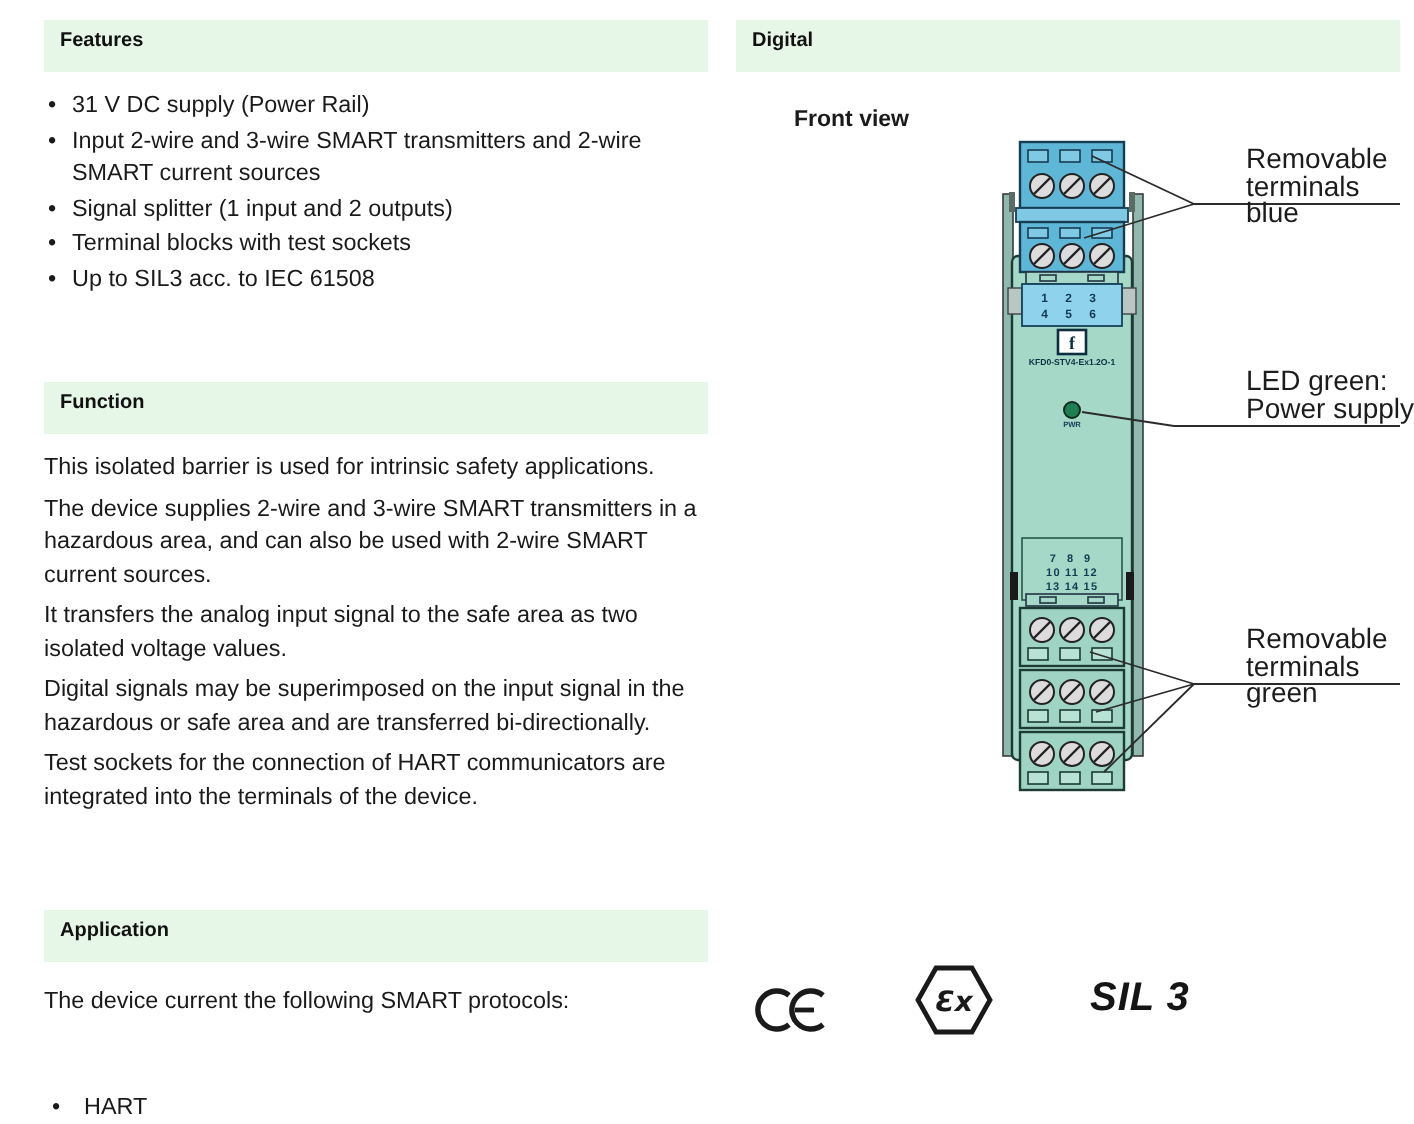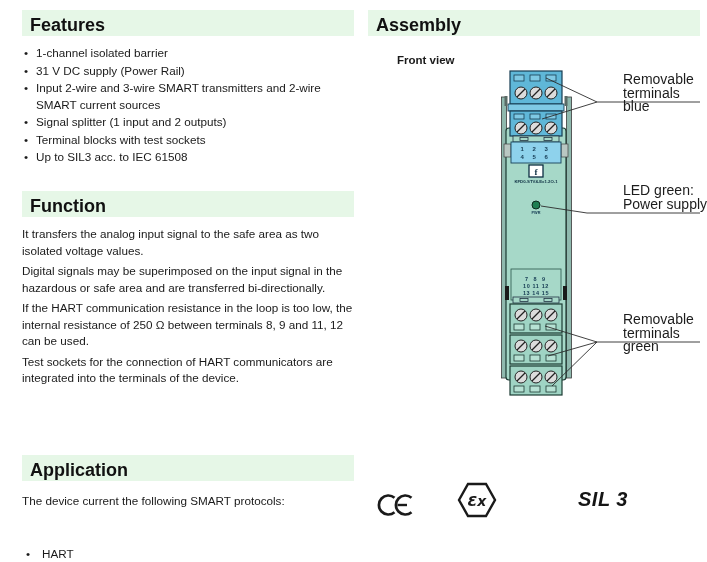--- a/index.html
+++ b/index.html
@@ -3,77 +3,77 @@
 <meta charset="utf-8">
 <style>
   html,body{margin:0;padding:0;}
   body{
     width:707px;height:562px;background:#ffffff;position:relative;overflow:hidden;
     font-family:"Liberation Sans","DejaVu Sans",sans-serif;color:#1a1a1a;
   }
   .col{position:absolute;}
   .section-bar{
     background:#e6f7e7;height:26px;box-sizing:border-box;
-    padding:5px 0 0 8px;font-size:18px;font-weight:bold;color:#111;
+    padding:5px 0 0 8px;font-size:10px;font-weight:bold;color:#111;
   }
   
   .sec{position:absolute;left:22px;width:332px;}
   .bullets{list-style:none;margin:9px 0 0 0;padding:0;font-size:11.7px;line-height:16.5px;}
   .bullets li{position:relative;padding-left:14px;margin:0 0 1px 0;}
   .bullets li::before{content:"\2022";position:absolute;left:2px;top:0;}
   .app-bullets li{padding-left:20px;margin-top:36px;}
   .app-bullets li::before{left:4px;}
   .para{margin:0 0 4px 0;font-size:11.7px;line-height:16.5px;}
   .paras{margin-top:9px;}
   .intro{margin:12px 0 2px 0;font-size:11.7px;line-height:16.5px;}
   
   .front-view{position:absolute;left:369px;top:54px;font-size:11.5px;font-weight:bold;margin-left:28px;}
   .callout{position:absolute;left:623px;width:102px;font-size:14px;line-height:13.5px;color:#1c1c1c;}
   .sil{position:absolute;left:545px;top:488px;font-size:20px;font-weight:bold;font-style:italic;
-       letter-spacing:0.5px;color:#151515;margin-left:33px;}
+       letter-spacing:0.5px;color:#151515;}
   svg{position:absolute;left:0;top:0;}
   .svg-num{font-family:"Liberation Sans",sans-serif;font-weight:bold;fill:#143a52;}
   .svg-model{font-family:"Liberation Sans",sans-serif;font-weight:bold;fill:#0d2f42;}
 </style>
 </head>
 <body>
 
 <div class="sec" style="top:10px;">
   <div class="section-bar">Features</div>
   <ul class="bullets">
-    <li>1-channel isolated barrier</li>
     <li>31 V DC supply (Power Rail)</li>
     <li>Input 2-wire and 3-wire SMART transmitters and 2-wire SMART current sources</li>
     <li>Signal splitter (1 input and 2 outputs)</li>
     <li>Terminal blocks with test sockets</li>
     <li>Up to SIL3 acc. to IEC 61508</li>
   </ul>
 </div>
 
 <div class="sec" style="top:191px;">
   <div class="section-bar">Function</div>
   <div class="paras">
+    <p class="para">This isolated barrier is used for intrinsic safety applications.</p>
+    <p class="para">The device supplies 2-wire and 3-wire SMART transmitters in a hazardous area, and can also be used with 2-wire SMART current sources.</p>
     <p class="para">It transfers the analog input signal to the safe area as two isolated voltage values.</p>
     <p class="para">Digital signals may be superimposed on the input signal in the hazardous or safe area and are transferred bi-directionally.</p>
-    <p class="para">If the HART communication resistance in the loop is too low, the internal resistance of 250 Ω between terminals 8, 9 and 11, 12 can be used.</p>
     <p class="para">Test sockets for the connection of HART communicators are integrated into the terminals of the device.</p>
   </div>
 </div>
 
 <div class="sec" style="top:455px;">
   <div class="section-bar">Application</div>
   <p class="intro">The device current the following SMART protocols:</p>
   <ul class="bullets app-bullets">
     <li>HART</li>
     <li>BRAIN</li>
     <li>Foxboro</li>
   </ul>
 </div>
 
-<div class="col section-bar" style="left:368px;top:10px;width:332px;">Assembly</div>
+<div class="col section-bar" style="left:368px;top:10px;width:332px;">Digital</div>
 
 <div class="front-view">Front view</div>
 
 <svg width="707" height="562" viewBox="0 0 707 562">
 
   <rect x="501.5" y="97" width="5" height="281" fill="#8fb9ae" stroke="#3a3a3a" stroke-width="0.8"></rect>
   <rect x="566.5" y="97" width="5" height="281" fill="#8fb9ae" stroke="#3a3a3a" stroke-width="0.8"></rect>
 
   <rect x="506" y="128" width="60" height="252" rx="3" fill="#a6d8c8" stroke="#1c3b33" stroke-width="1.2"></rect>
 

